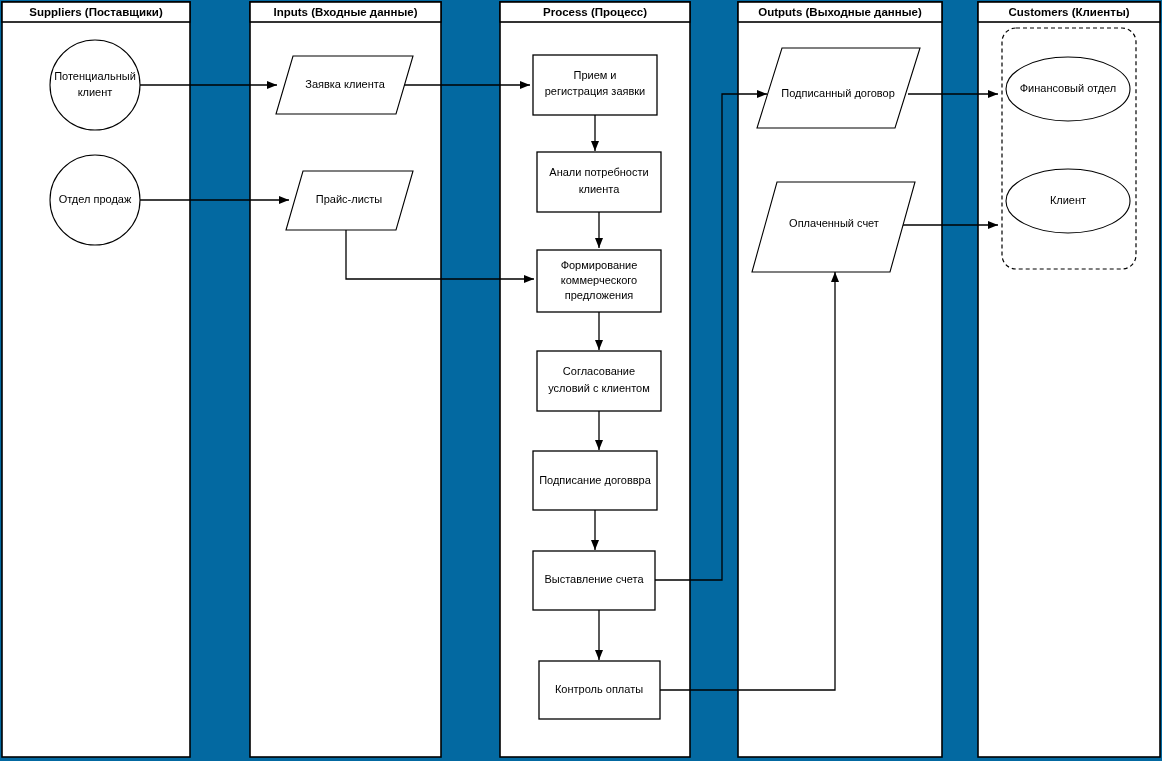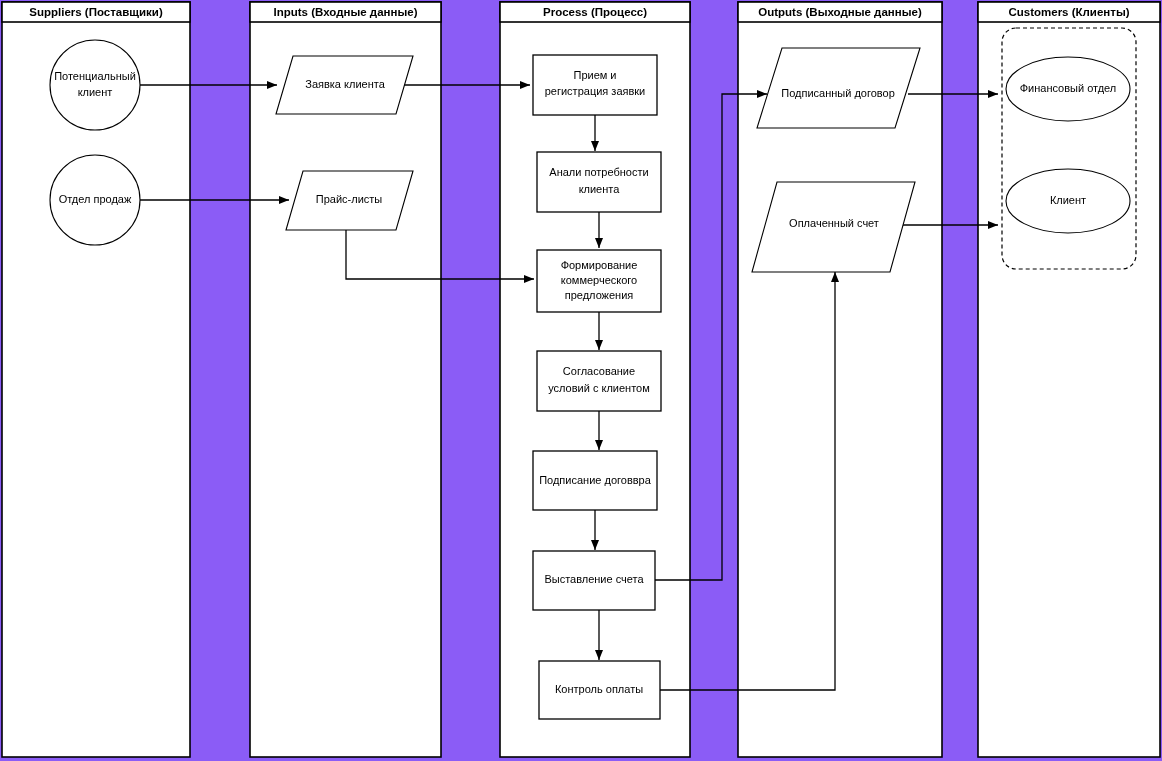--- a/index.html
+++ b/index.html
@@ -4,21 +4,21 @@
 <style>
   html, body {
     margin: 0;
     padding: 0;
     background: #ffffff;
   }
   #canvas {
     position: relative;
     width: 1162px;
     height: 761px;
-    background: #8b5cf6;
+    background: #0369a1;
     font-family: "Liberation Sans", sans-serif;
     overflow: hidden;
   }
   svg#diagram {
     position: absolute;
     top: 0;
     left: 0;
     width: 1162px;
     height: 761px;
     display: block;

